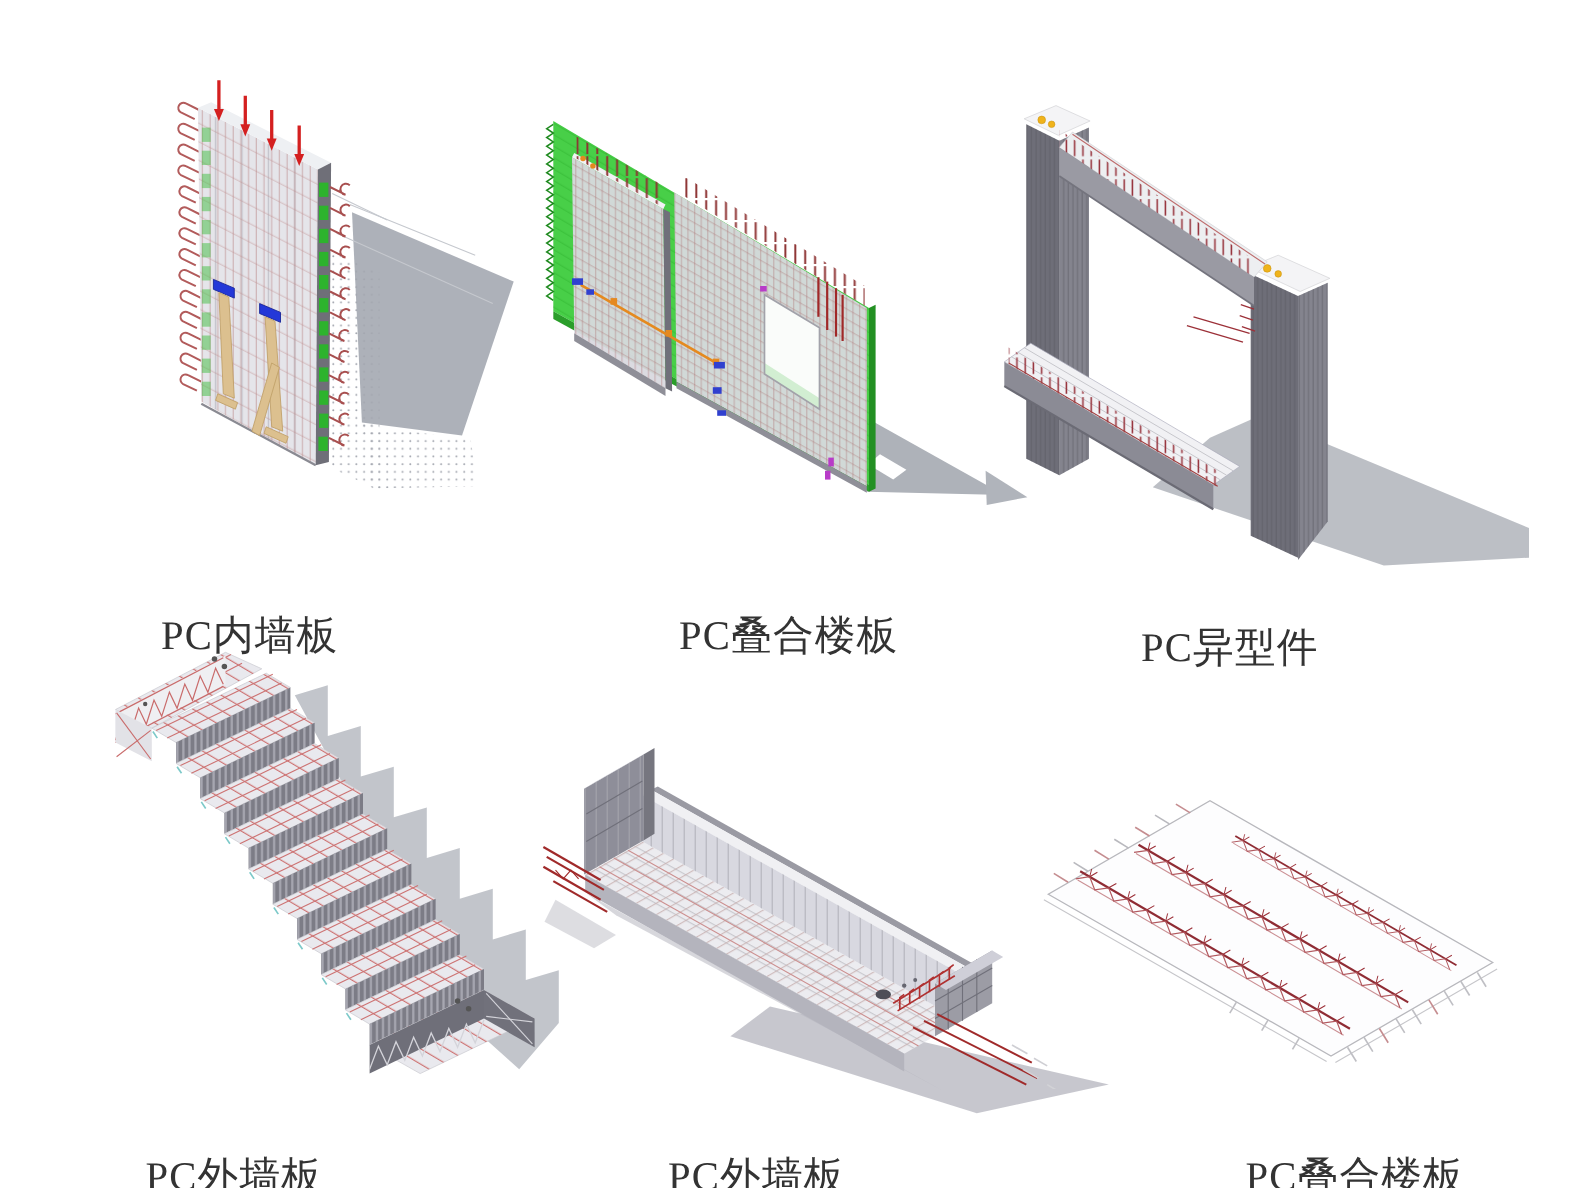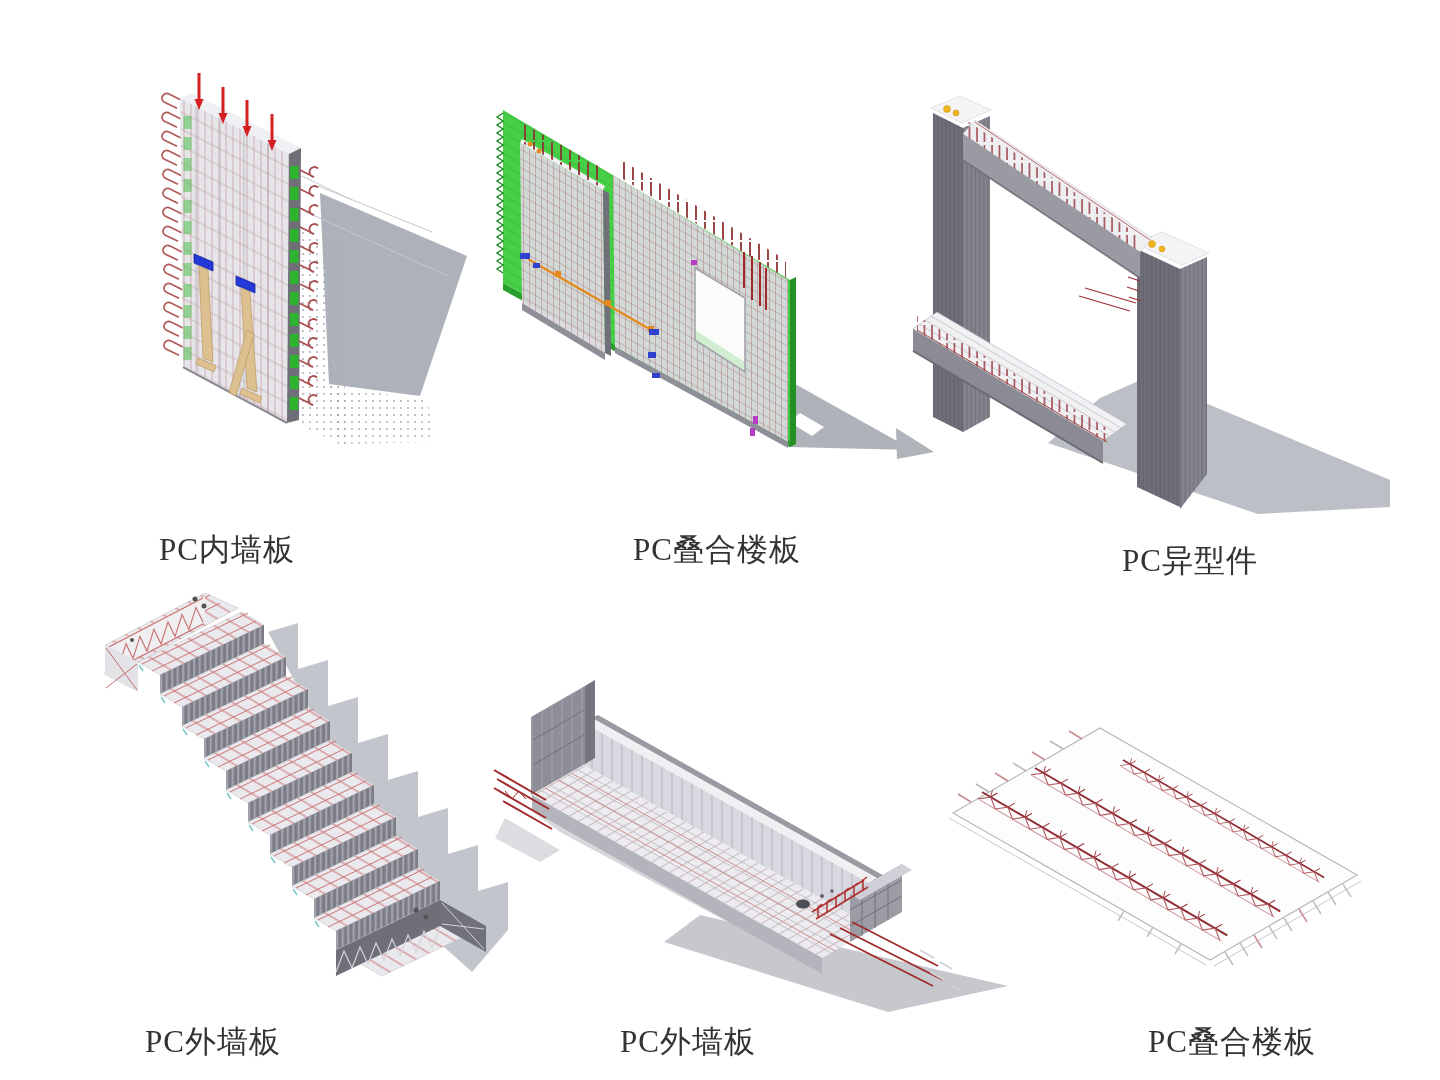--- a/index.html
+++ b/index.html
@@ -1,18 +1,18 @@
 <!DOCTYPE html>
 <html><head>
 <meta charset="utf-8">
 <style>
   html,body{margin:0;padding:0;background:#ffffff;width:1440px;height:1080px;overflow:hidden;}
   body{font-family:"Liberation Serif","DejaVu Serif",serif;position:relative;}
   .fig{position:absolute;}
-  .caption{position:absolute;transform:translateX(-50%);font-size:31px;letter-spacing:1px;color:#333;white-space:nowrap;}
+  .caption{position:absolute;transform:translateX(-50%);font-size:37px;letter-spacing:1px;color:#333;white-space:nowrap;margin-top:24px;}
 </style>
 </head>
 <body>
 
 <svg class="fig" style="left:95px;top:55px" width="380" height="400" viewBox="95 55 380 400">
   <defs>
     <pattern id="p1v" width="7" height="10" patternUnits="userSpaceOnUse">
       <line x1="2" y1="0" x2="2" y2="10" stroke="#b98484" stroke-width="1" opacity="0.55"></line>
     </pattern>
     <pattern id="p1h" width="40" height="15" patternUnits="userSpaceOnUse" patternTransform="rotate(27.2)">
@@ -443,16 +443,16 @@
       <line x1="1124" y1="911" x2="1118" y2="921"></line>
   </g>
   <g stroke="#d2d2d6" stroke-width="1.5">
     <line x1="930" y1="972" x2="944" y2="980"></line>
       <line x1="952" y1="986" x2="962" y2="992"></line>
   </g>
 </svg>
 
 <div class="caption" style="left:227px;top:529px">PC内墙板</div>
 <div class="caption" style="left:717px;top:529px">PC叠合楼板</div>
-<div class="caption" style="left:1190px;top:540px">PC异型件</div>
+<div class="caption" style="left:1118px;top:540px">PC异型件</div>
 <div class="caption" style="left:213px;top:1021px">PC外墙板</div>
 <div class="caption" style="left:688px;top:1021px">PC外墙板</div>
 <div class="caption" style="left:1232px;top:1021px">PC叠合楼板</div>
 
 </body></html>

